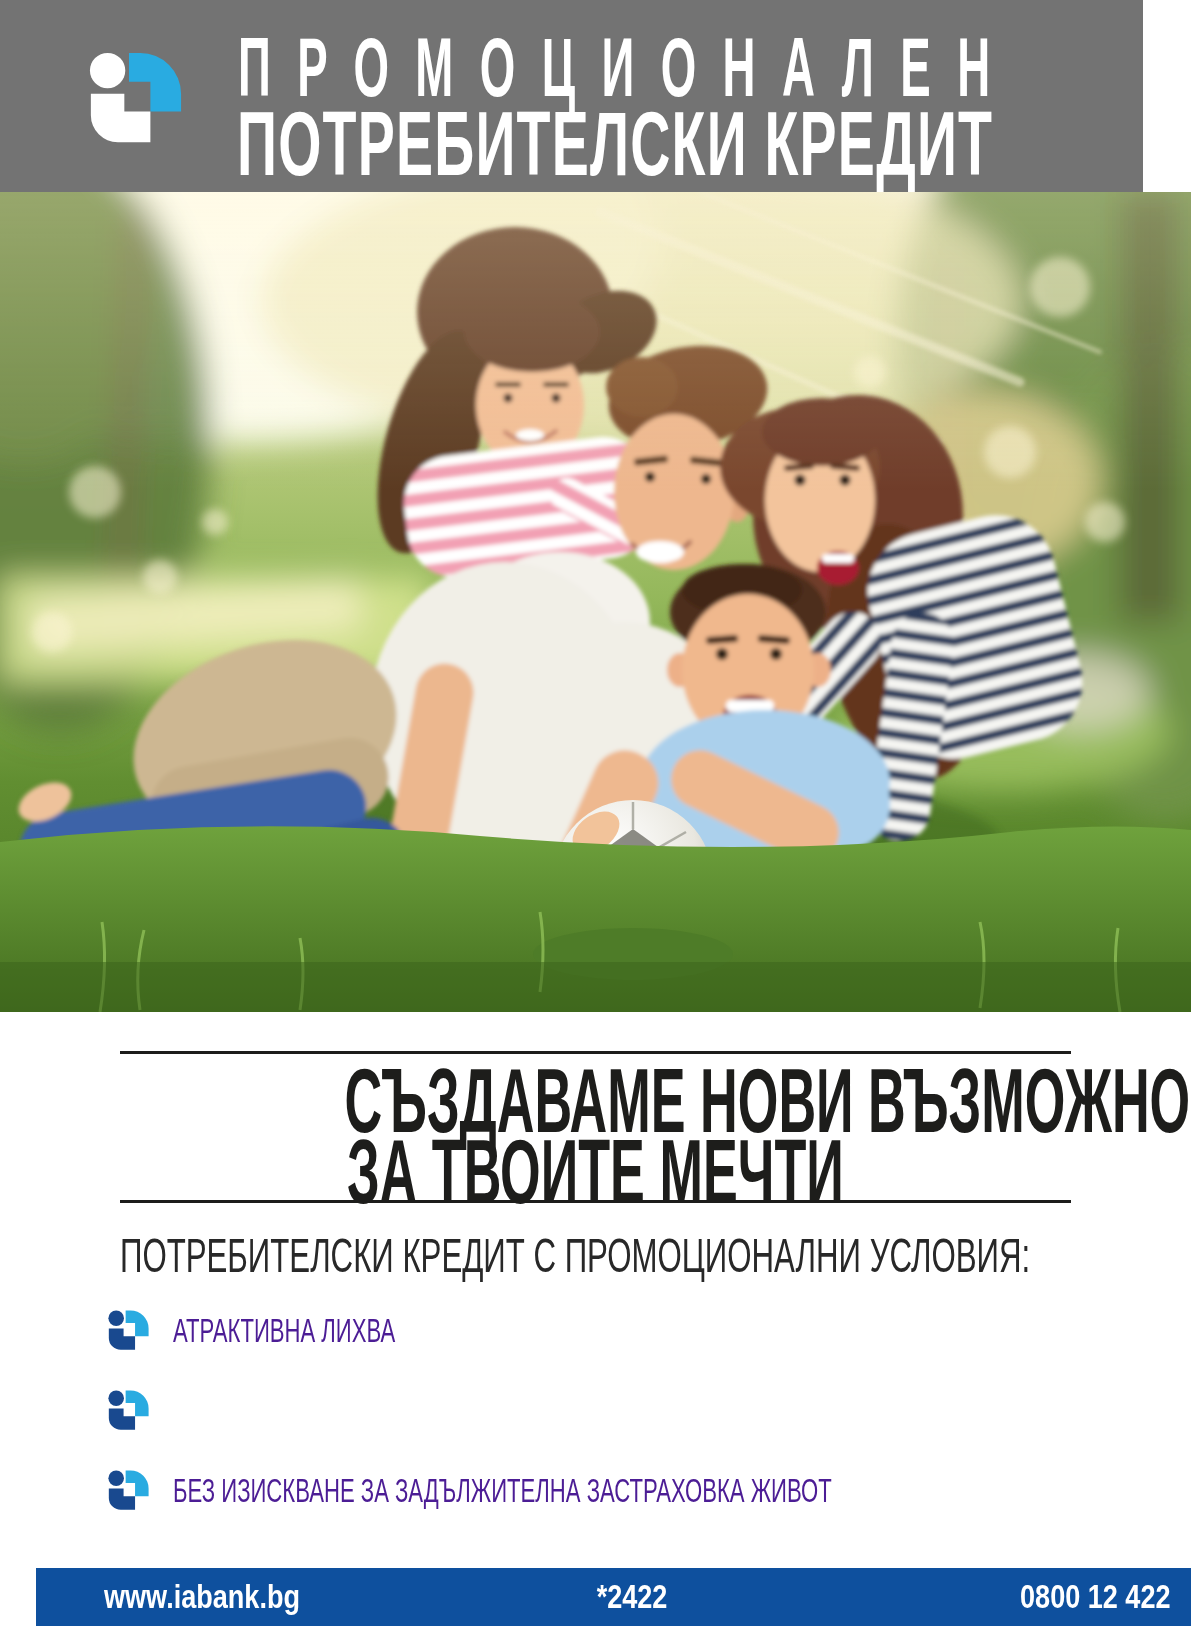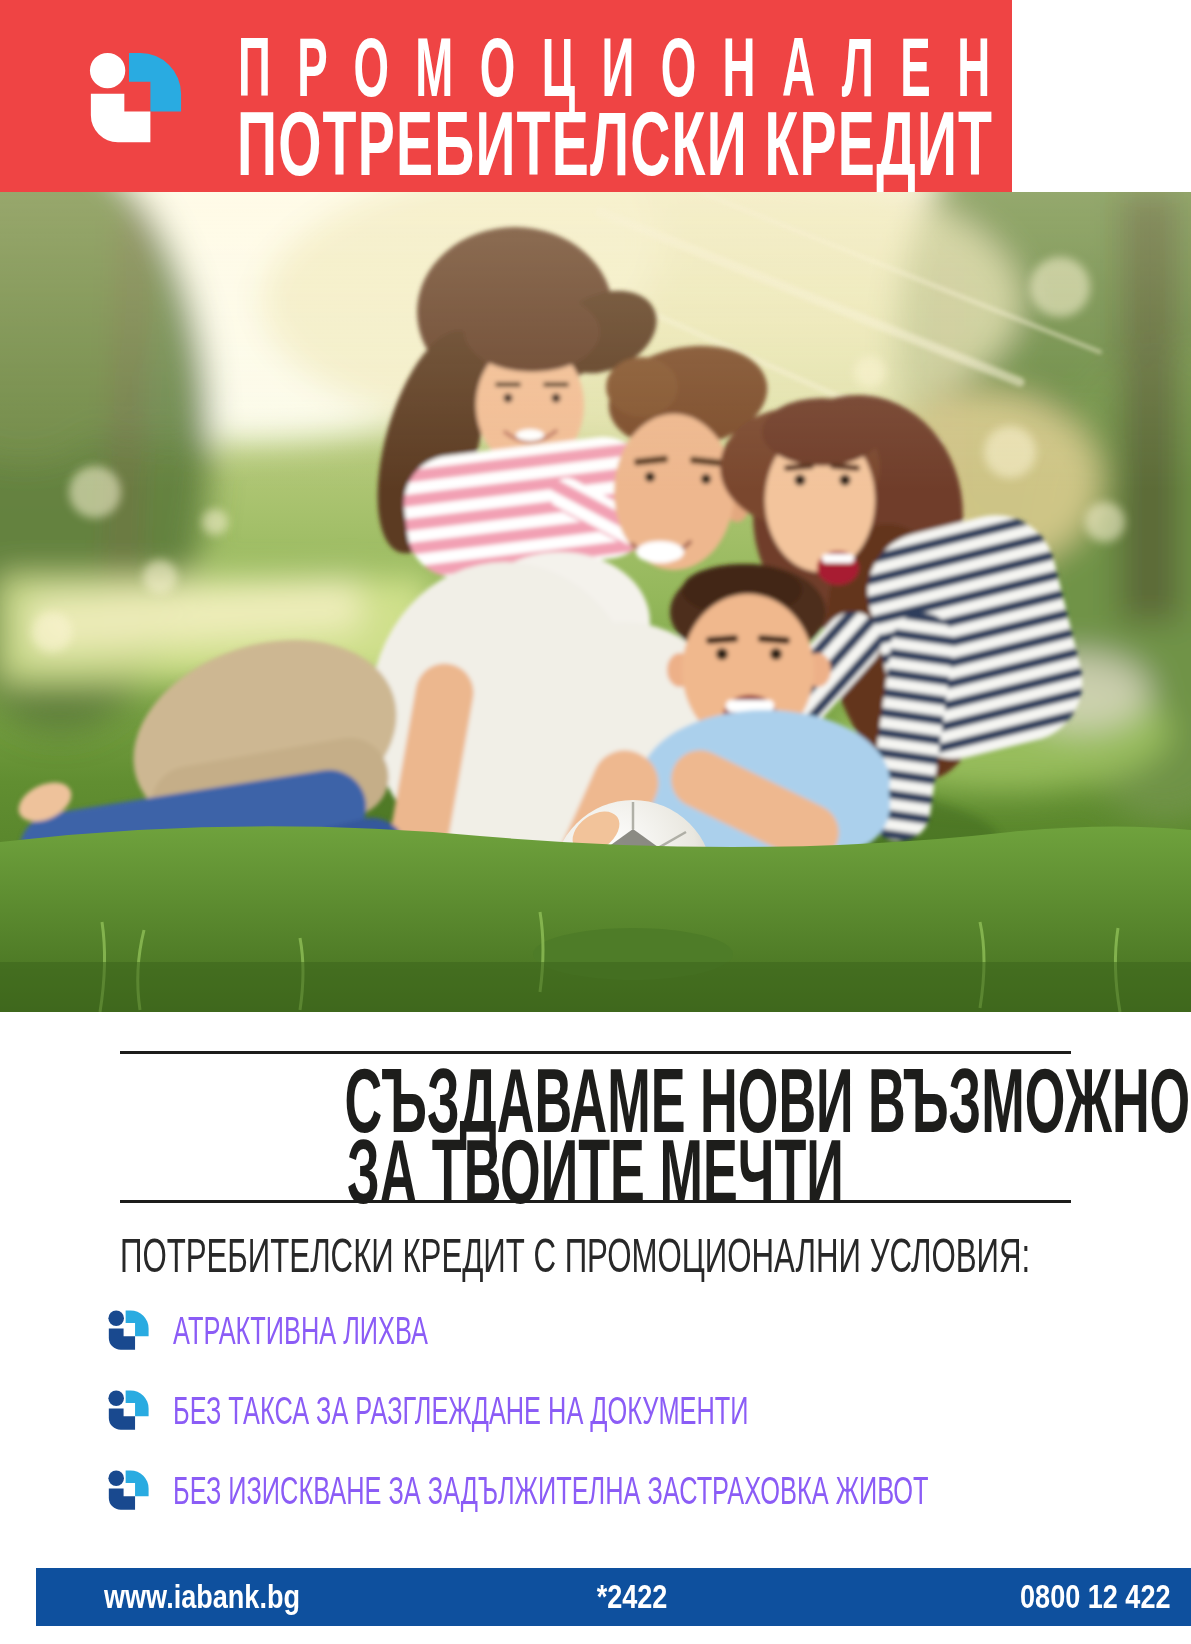--- a/index.html
+++ b/index.html
@@ -2,21 +2,21 @@
 <html><head>
 <meta charset="utf-8">
 <style>
   html,body{margin:0;padding:0;background:#888;}
   #poster{
     position:relative;width:1191px;height:1644px;margin:0 auto;
     background:#ffffff;overflow:hidden;
     font-family:"Liberation Sans","DejaVu Sans",sans-serif;
   }
   
-  .header{position:absolute;left:0;top:0;width:1012px;height:192px;background:#ef4444;}
+  .header{position:absolute;left:0;top:0;width:1143px;height:192px;background:#737373;}
   .logo-header{position:absolute;left:89px;top:52px;width:93px;height:93px;}
   .logo-header .l-head,.logo-header .l-body{fill:#ffffff;}
   .logo-header .l-arc{fill:#29abe1;}
   .ht1{position:absolute;left:238px;top:26px;font-size:83px;font-weight:bold;color:#fff;
        line-height:1;white-space:nowrap;}
   .ht1 span{display:inline-block;letter-spacing:48px;transform:scaleX(.55);transform-origin:left top;}
   .ht2{position:absolute;left:237px;top:99px;font-size:90px;font-weight:bold;color:#fff;
        line-height:1;white-space:nowrap;}
   .ht2 span{display:inline-block;letter-spacing:2px;transform:scaleX(.617);transform-origin:left top;}
   
@@ -33,21 +33,21 @@
   .hl2{top:1127px;text-align:center;}
   .subtitle{position:absolute;left:120px;top:1232px;font-size:48px;line-height:1;
       color:#282828;white-space:nowrap;}
   .subtitle span{display:inline-block;transform:scaleX(.65);transform-origin:left top;}
   
   .bullet{position:absolute;left:108px;height:48px;display:flex;align-items:center;}
   .b1{top:1306px;} .b2{top:1386px;} .b3{top:1466px;}
   .bullet .icon{width:41px;height:41px;flex:0 0 41px;margin-right:24px;}
   .bullet .icon .l-head,.bullet .icon .l-body{fill:#19498f;}
   .bullet .icon .l-arc{fill:#29abe1;}
-  .bullet .label{font-size:39px;line-height:1;color:#8b5cf6;white-space:nowrap;}
+  .bullet .label{font-size:34px;line-height:1;color:#4c1d95;white-space:nowrap;}
   .bullet .label span{display:inline-block;transform:scaleX(.65);transform-origin:left center;}
   
   .footer{position:absolute;left:0;top:1568px;width:1191px;height:58px;background:#0e509e;margin-left:36px;}
   .footer div{position:absolute;top:0;height:58px;line-height:58px;color:#fff;
       font-weight:bold;font-size:33px;white-space:nowrap;}
   .f-left{left:68px;transform:scaleX(.82);transform-origin:left center;}
   .f-center{left:50%;transform:translateX(-50%) scaleX(.82);transform-origin:center center;}
   .f-right{right:56px;transform:scaleX(.82);transform-origin:right center;}
 </style>
 </head>
@@ -263,21 +263,20 @@
     </svg>
     <div class="label"><span>АТРАКТИВНА ЛИХВА</span></div>
   </div>
 
   <div class="bullet b2">
     <svg class="icon" viewBox="0 0 100 100" aria-hidden="true">
       <circle class="l-head" cx="20" cy="20" r="19"></circle>
       <path class="l-arc" d="M43,1 H55 A44,44 0 0 1 99,45 V64 H66 V32 H43 Z"></path>
       <path class="l-body" d="M2,45 H38 V64 H66 V97 H31 A29,29 0 0 1 2,68 Z"></path>
     </svg>
-    <div class="label"><span>БЕЗ ТАКСА ЗА РАЗГЛЕЖДАНЕ НА ДОКУМЕНТИ</span></div>
   </div>
 
   <div class="bullet b3">
     <svg class="icon" viewBox="0 0 100 100" aria-hidden="true">
       <circle class="l-head" cx="20" cy="20" r="19"></circle>
       <path class="l-arc" d="M43,1 H55 A44,44 0 0 1 99,45 V64 H66 V32 H43 Z"></path>
       <path class="l-body" d="M2,45 H38 V64 H66 V97 H31 A29,29 0 0 1 2,68 Z"></path>
     </svg>
     <div class="label"><span>БЕЗ ИЗИСКВАНЕ ЗА ЗАДЪЛЖИТЕЛНА ЗАСТРАХОВКА ЖИВОТ</span></div>
   </div>

